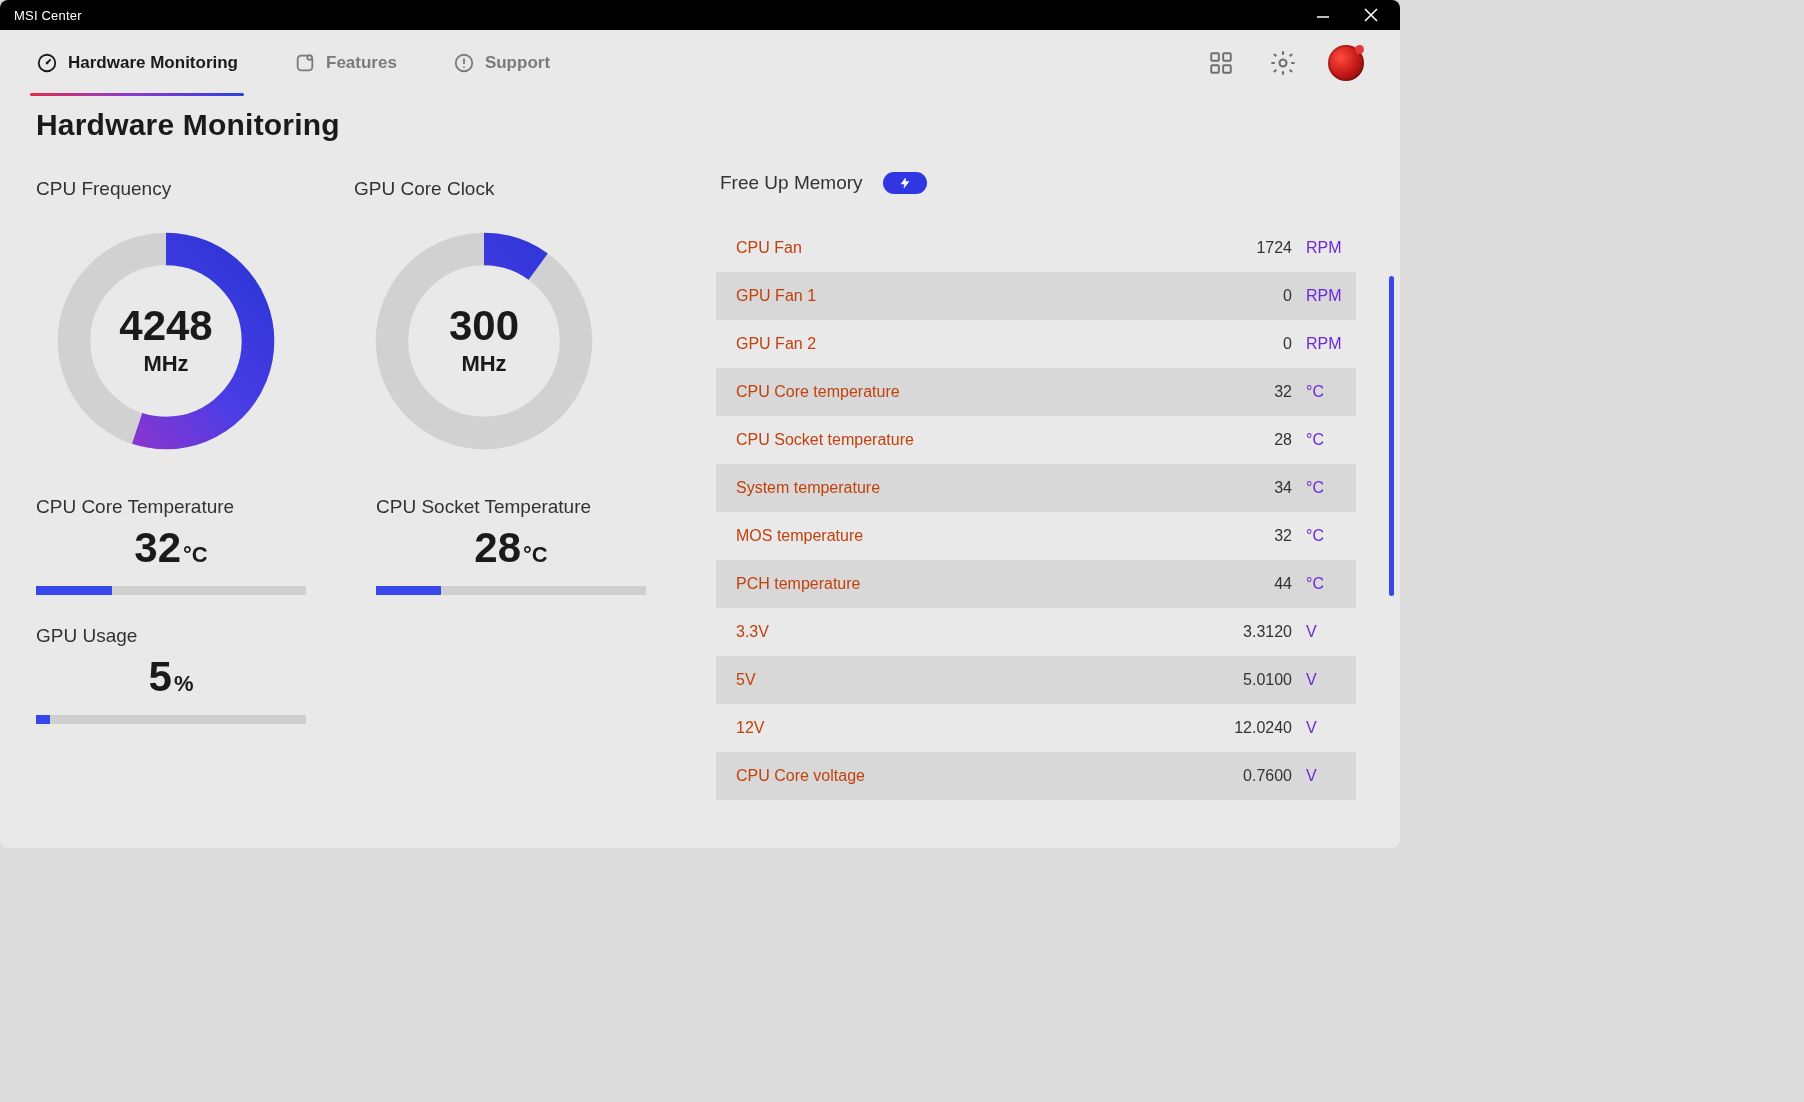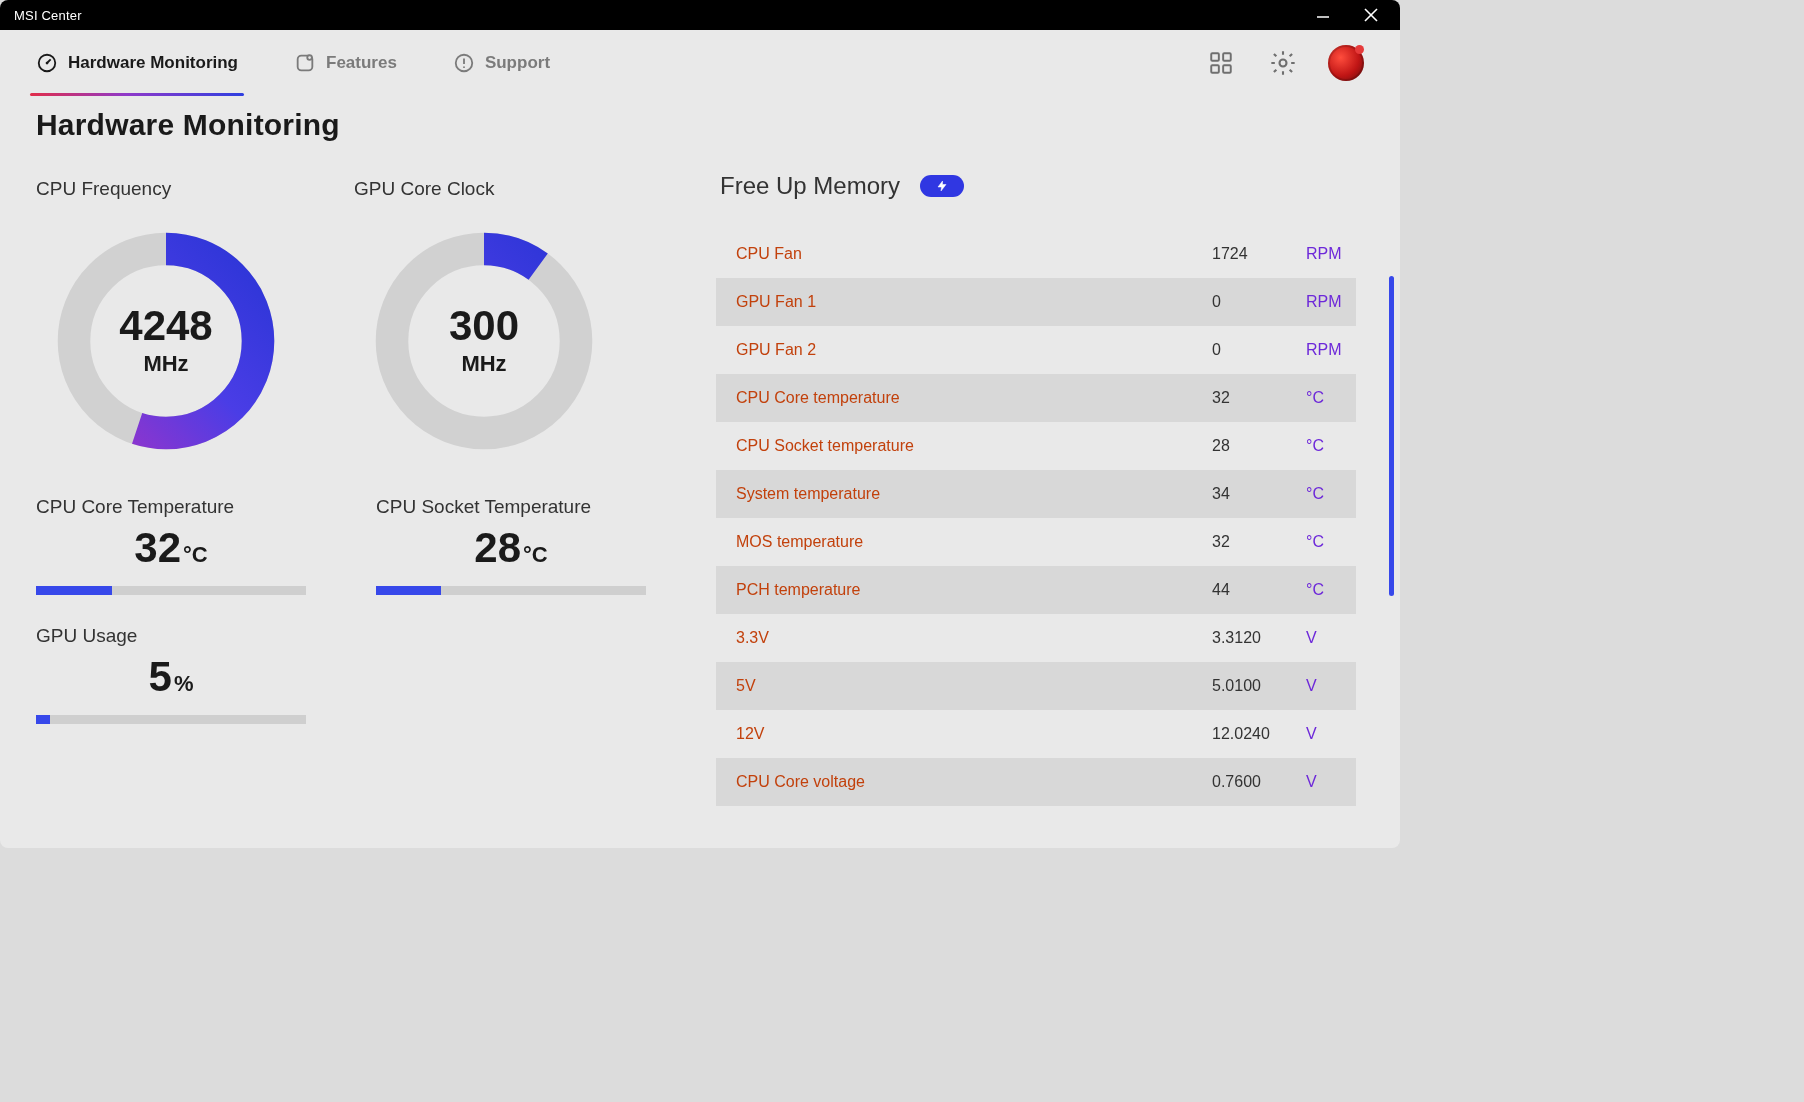--- a/index.html
+++ b/index.html
@@ -105,36 +105,36 @@
   .bar {
     margin-top:14px;
     height:9px; width:100%;
     background:#cfcfcf; position:relative;
   }
   .bar .fill { position:absolute; left:0; top:0; bottom:0; background:#3748ea; }
 
   .usage-block { width:270px; }
 
   .free-up-row { display:flex; align-items:center; gap:20px; margin-top:6px; margin-bottom:30px; padding-left:4px; }
-  .free-up-label { font-size:24px; font-weight:500; color:#333; }
+  .free-up-label { font-size:19px; font-weight:500; color:#333; }
   .boost-btn {
     width:44px; height:22px; background:#3037e2; border-radius:12px;
     display:flex; align-items:center; justify-content:center; cursor:pointer;
   }
   .boost-btn svg { stroke:#fff; fill:#fff; }
 
   .sensor-list { display:flex; flex-direction:column; }
   .sensor-row {
     display:flex; align-items:center;
     height:48px; padding:0 16px 0 20px;
     font-size:16px;
   }
   .sensor-row:nth-child(even) { background:#d8d8d8; }
   .sensor-name { flex:1; color:#c2410c; }
-  .sensor-val { width:80px; color:#333; }
+  .sensor-val { width:80px; text-align:right; color:#333; }
   .sensor-unit { width:48px; text-align:left; padding-left:14px; color:#6d28d9; }
 
   .scroll-indicator {
     position:absolute; right:6px; top:180px; width:5px; height:320px;
     background:#3748ea; border-radius:3px;
   }
 
   
   .ring-track { stroke:#d1d1d1; }
   .ring1 { stroke:url(#grad1); }

